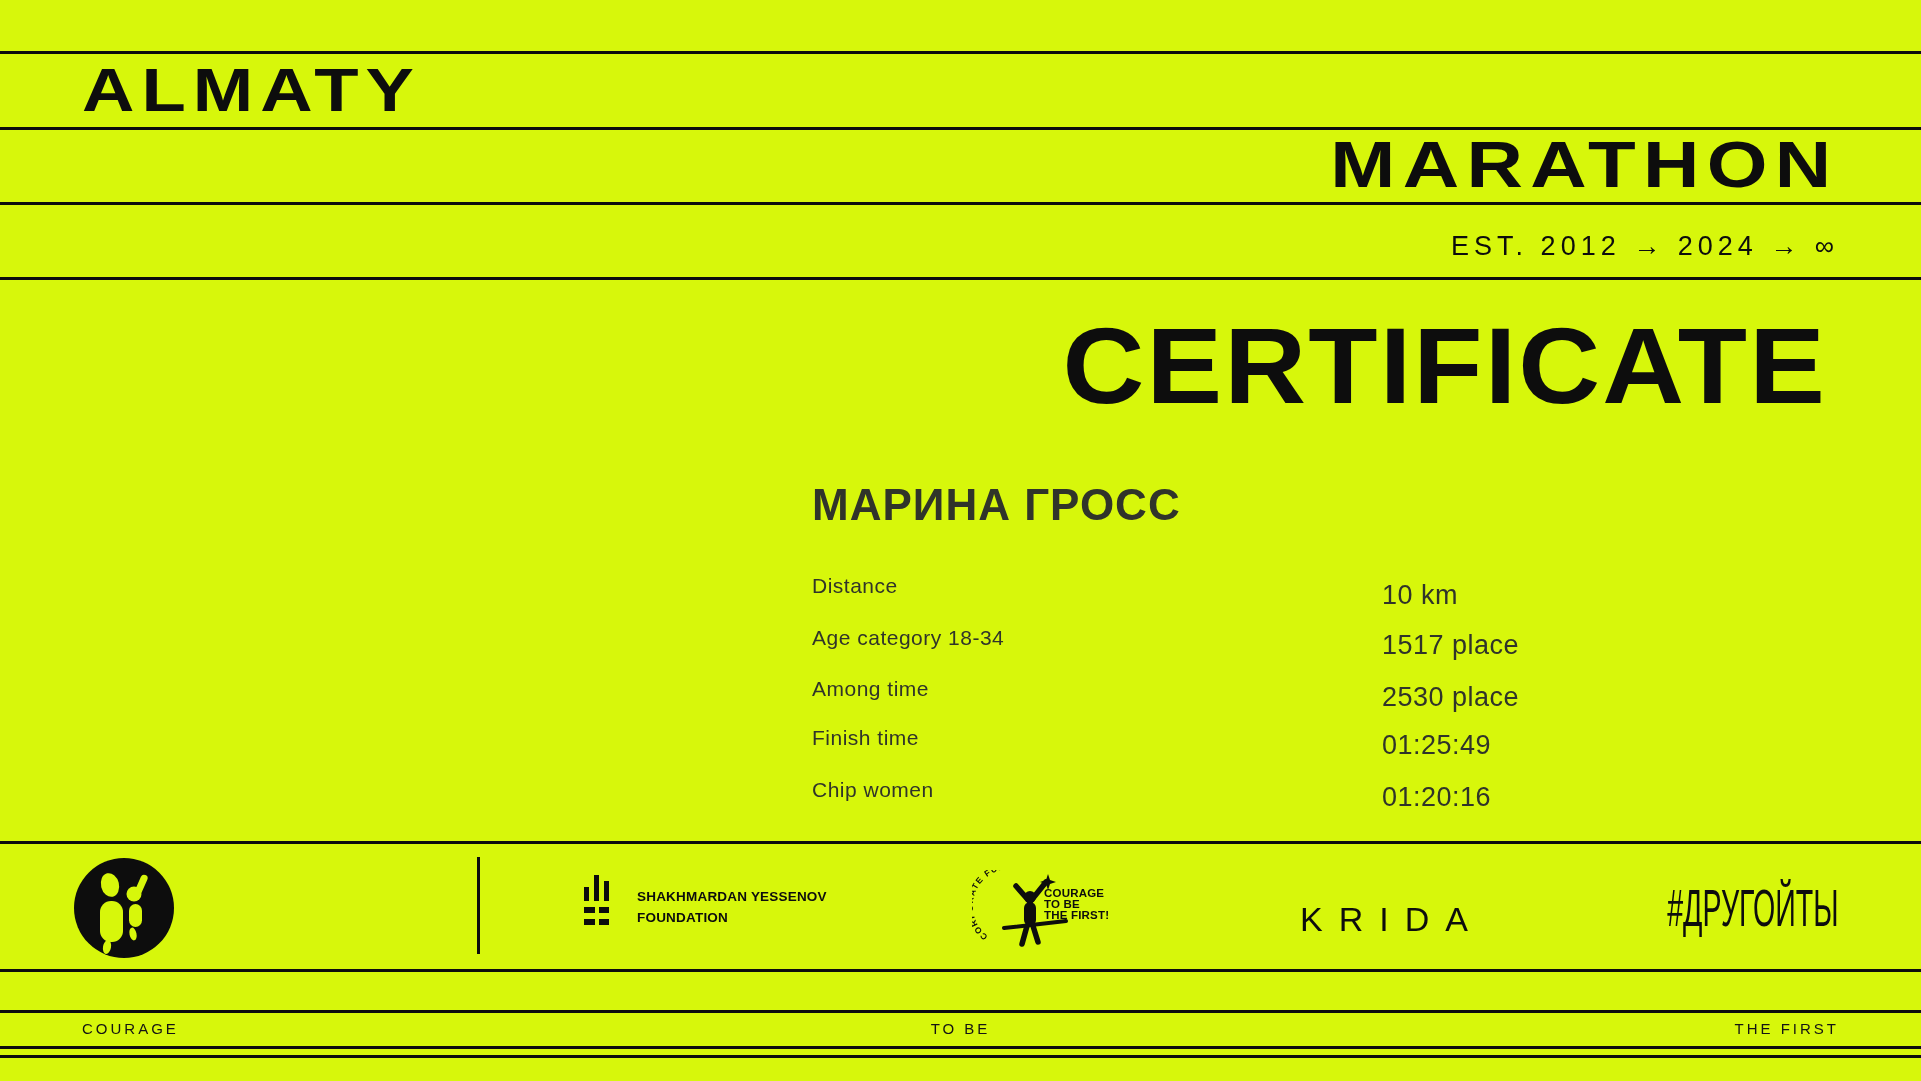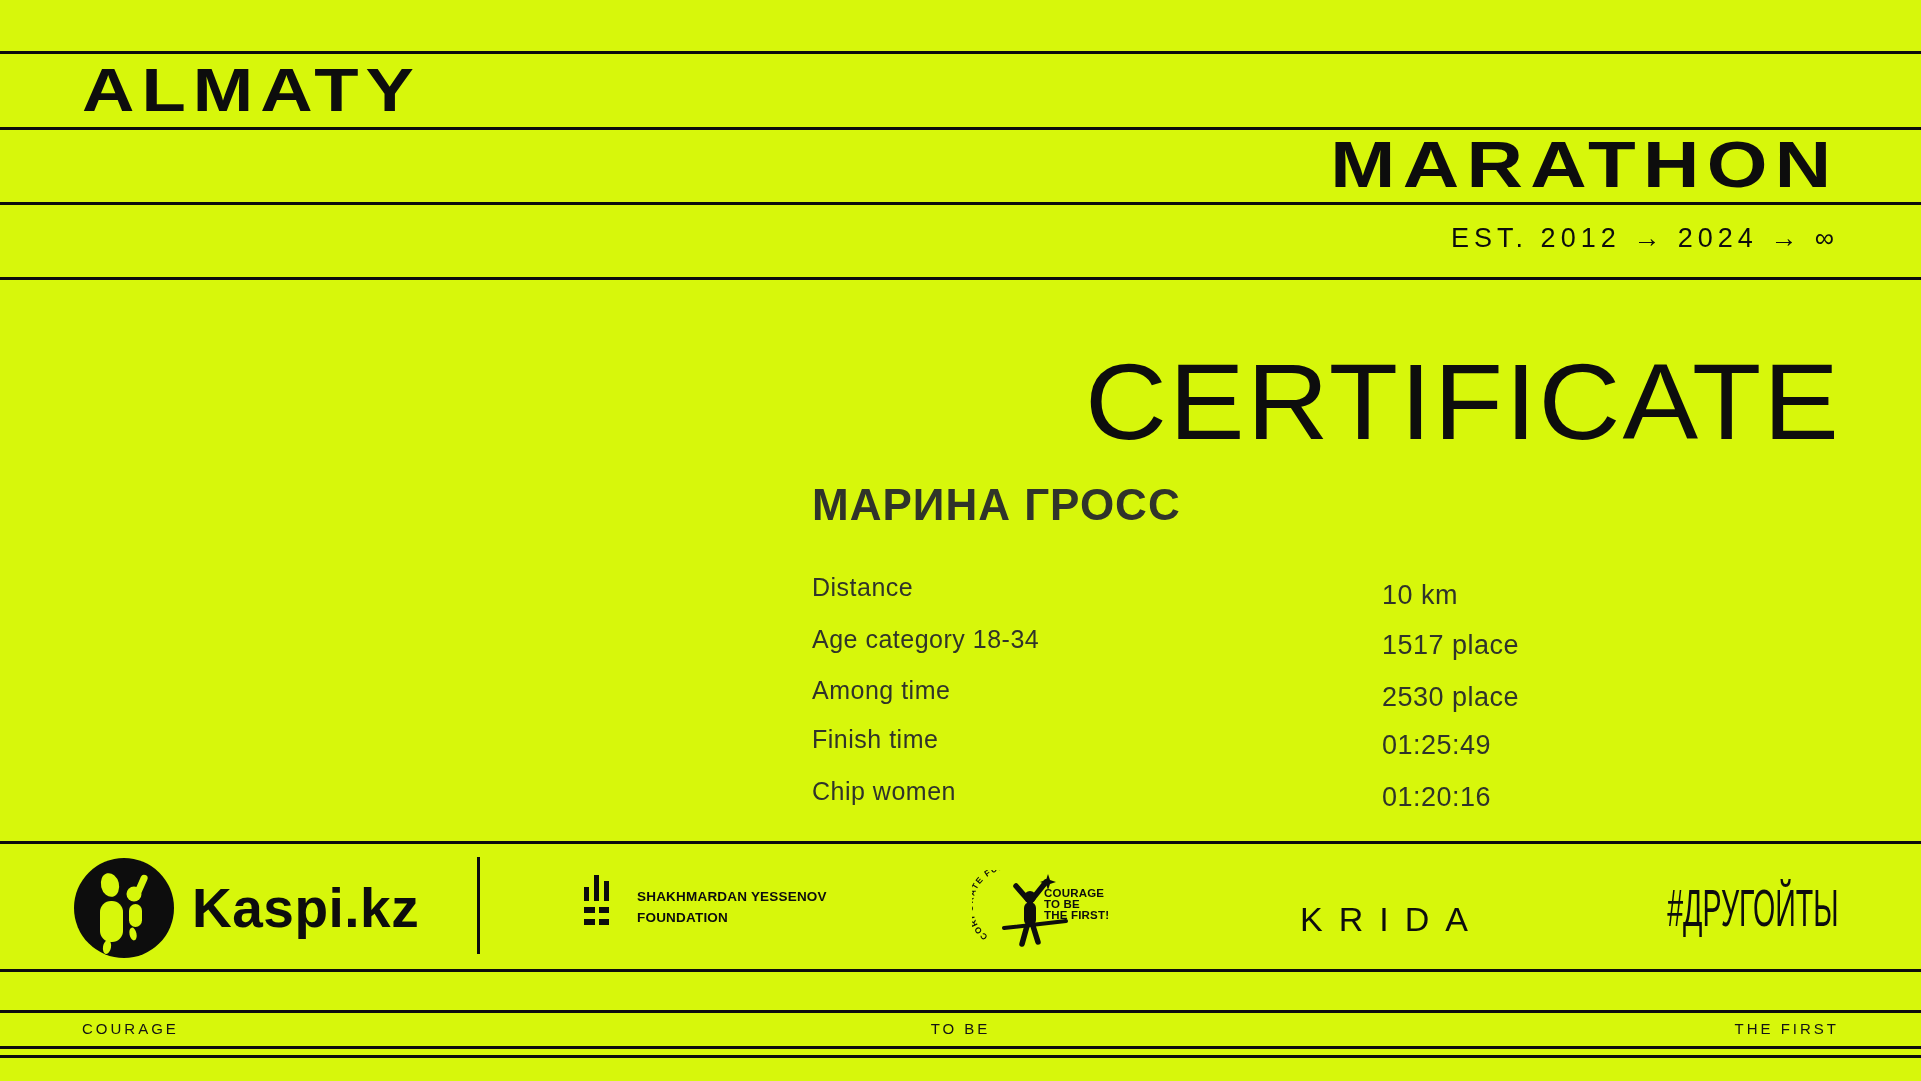--- a/index.html
+++ b/index.html
@@ -14,29 +14,29 @@
   .page{position:absolute;inset:0;}
   .rule{position:absolute;left:0;right:0;height:3px;background:#0d0d0d;}
   .stretch{display:inline-block;white-space:nowrap;}
 
   
   .band{position:absolute;display:flex;align-items:center;}
   .almaty{left:82px;top:51px;height:77px;font-size:62px;font-weight:700;letter-spacing:6px;}
   .almaty .stretch{transform:scaleX(1.17);transform-origin:left center;}
   .marathon{right:82px;top:128px;height:74px;font-size:64px;font-weight:700;letter-spacing:6px;justify-content:flex-end;}
   .marathon .stretch{transform:scaleX(1.22);transform-origin:right center;}
-  .est{right:82px;top:203px;height:70px;font-size:27px;font-weight:500;letter-spacing:5px;justify-content:flex-end;}
+  .est{right:82px;top:211px;height:70px;font-size:27px;font-weight:500;letter-spacing:5px;justify-content:flex-end;}
 
   
-  .cert-title{position:absolute;right:80px;top:312px;font-size:108px;font-weight:400;letter-spacing:2px;line-height:1;margin-top:36px;}
+  .cert-title{position:absolute;right:94px;top:312px;font-size:108px;font-weight:700;letter-spacing:2px;line-height:1;}
   .cert-title .stretch{transform:scaleX(1.05);transform-origin:right center;}
   .runner-name{position:absolute;left:812px;top:483px;font-size:44px;font-weight:700;letter-spacing:1px;color:#30342a;line-height:1;}
 
   
-  .res-label{position:absolute;left:812px;font-size:25px;color:#30342a;letter-spacing:0.5px;line-height:1;}
+  .res-label{position:absolute;left:812px;font-size:21px;color:#30342a;letter-spacing:0.5px;line-height:1;}
   .res-value{position:absolute;left:1382px;font-size:27px;color:#30342a;letter-spacing:0.5px;line-height:1;}
 
   
   .kaspi-logo{position:absolute;left:74px;top:858px;width:100px;height:100px;}
   .kaspi-word{position:absolute;left:192px;top:858px;height:100px;display:flex;align-items:center;font-size:55px;font-weight:700;letter-spacing:0.5px;}
   .footer-divider{position:absolute;left:477px;top:857px;width:3px;height:97px;background:#0d0d0d;}
   .yessenov-icon{position:absolute;left:584px;top:875px;width:26px;height:52px;}
   .yessenov-text{position:absolute;left:637px;top:886px;font-size:13.5px;font-weight:700;line-height:21px;letter-spacing:0.2px;}
   .fund-icon{position:absolute;left:972px;top:870px;width:130px;height:84px;}
   .fund-text{position:absolute;left:1044px;top:888px;font-size:11.5px;font-weight:700;line-height:10.8px;letter-spacing:0.2px;}
@@ -98,23 +98,20 @@
   <svg class="kaspi-logo" viewBox="0 0 100 100">
     <circle cx="50" cy="50" r="50" fill="#0d0d0d"></circle>
     <ellipse cx="36" cy="27" rx="9" ry="12" fill="#d7f70b" transform="rotate(-14 36 27)"></ellipse>
     <rect x="26" y="43" width="23" height="41" rx="11" fill="#d7f70b"></rect>
     <rect x="64" y="16" width="7" height="21" rx="3.5" fill="#d7f70b" transform="rotate(24 67 26)"></rect>
     <circle cx="60" cy="36" r="7.5" fill="#d7f70b"></circle>
     <rect x="55" y="46" width="13" height="23" rx="6.5" fill="#d7f70b"></rect>
     <ellipse cx="33" cy="89" rx="4" ry="7" fill="#d7f70b" transform="rotate(10 33 89)"></ellipse>
     <ellipse cx="59" cy="76" rx="3.5" ry="6.5" fill="#d7f70b" transform="rotate(-12 59 76)"></ellipse>
   </svg>
-  <div class="kaspi-word">
-    <span>Kaspi.kz</span>
-  </div>
 
   <div class="footer-divider"></div>
 
   <svg class="yessenov-icon" viewBox="0 0 26 52">
     <g fill="#0d0d0d">
       <rect x="0" y="12" width="5" height="14"></rect>
       <rect x="10" y="0" width="5" height="26"></rect>
       <rect x="20" y="6" width="5" height="20"></rect>
       <rect x="0" y="32" width="11" height="6"></rect>
       <rect x="15" y="32" width="10" height="6"></rect>

